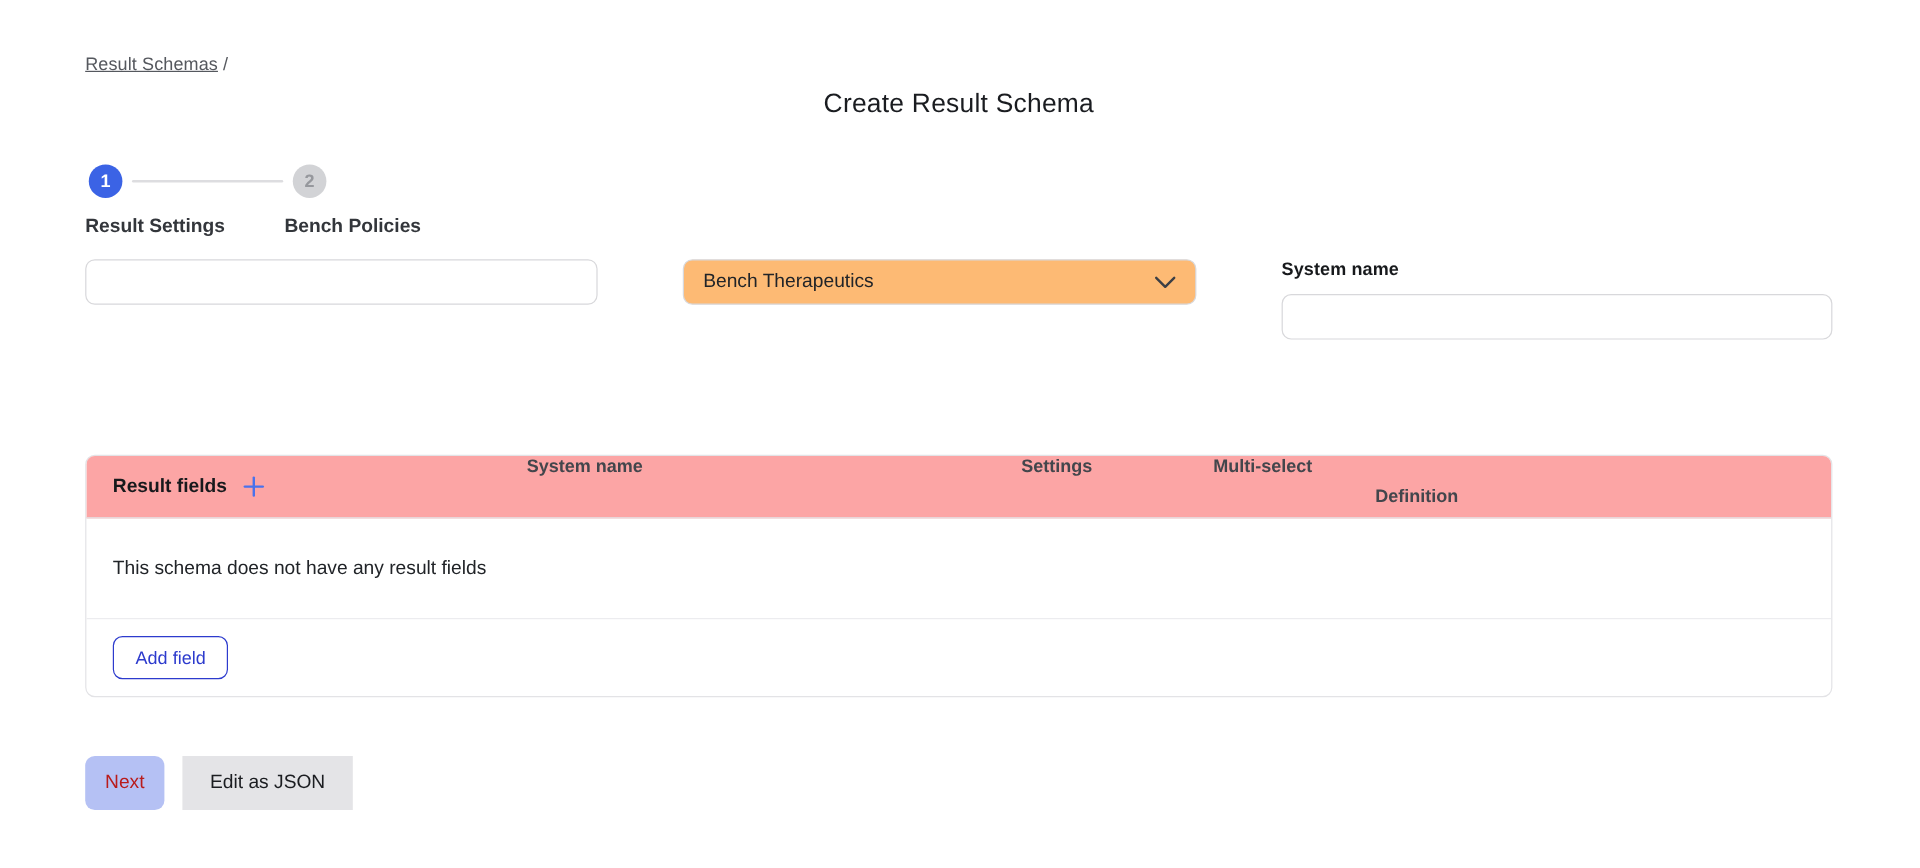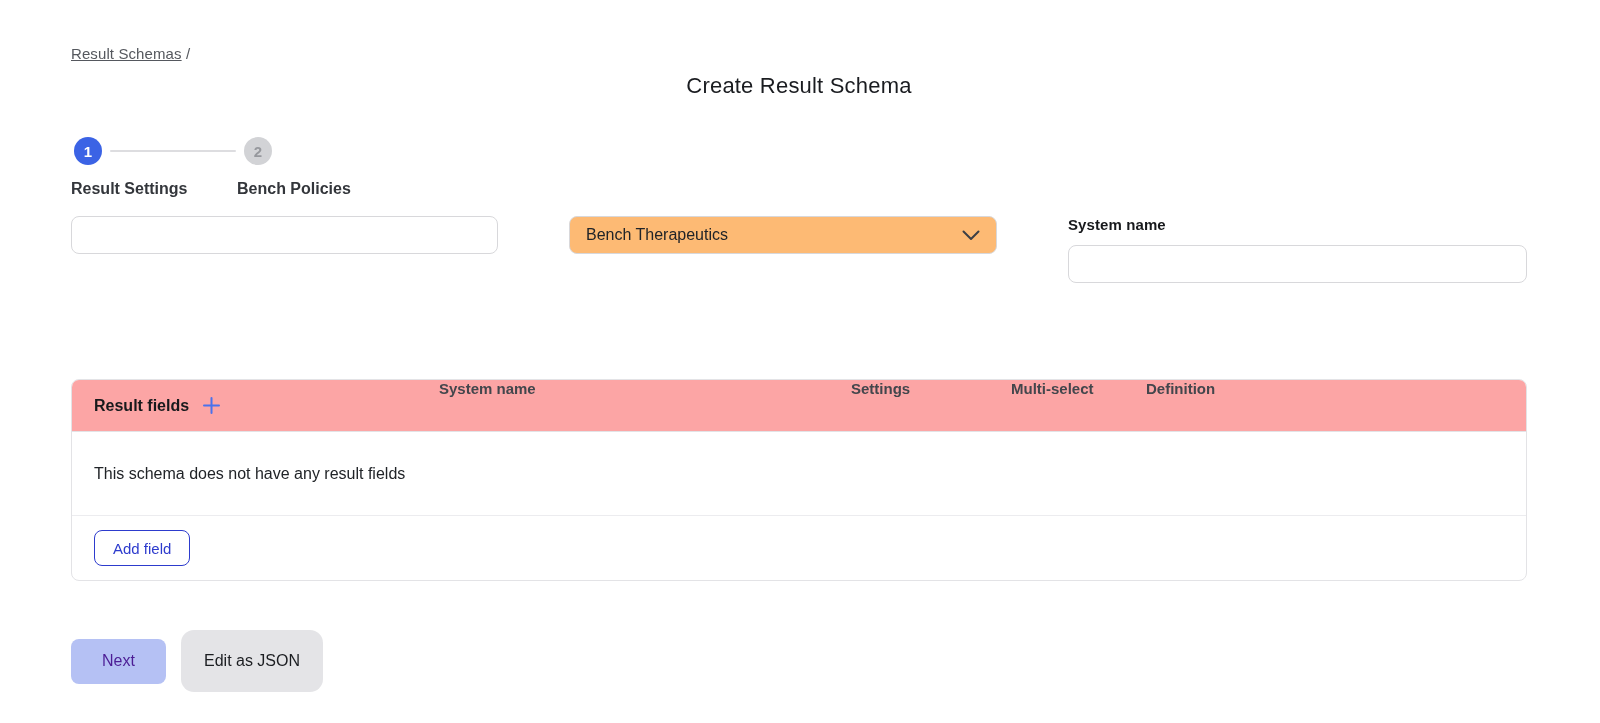--- a/index.html
+++ b/index.html
@@ -149,21 +149,21 @@
   }
   .plus-icon {
     margin-left: 13px;
     display: flex;
     align-items: center;
     cursor: pointer;
   }
   .th-system { width: 412px; }
   .th-required { width: 160px; }
   .th-multi { width: 135px; }
-  .th-definition { flex: 1 1 auto; }
+  .th-definition { flex: 1 1 auto; margin-top: 25px; }
 
   .table-empty-row {
     height: 83px;
     display: flex;
     align-items: center;
     padding-left: 22px;
     font-size: 16px;
     color: #212428;
     text-align: center;
   }
@@ -187,37 +187,37 @@
     cursor: pointer;
   }
 
   
   .footer-actions {
     margin-top: 49px;
     display: flex;
     align-items: center;
   }
   .next-btn {
-    width: 95px;
+    width: 66px;
     height: 45px;
     border: none;
     border-radius: 8px;
     background: #b5c1f4;
-    color: #4c1d95;
+    color: #b91c1c;
     font-family: "Liberation Sans", sans-serif;
     font-size: 16px;
     font-weight: 500;
     cursor: default;
   }
   .edit-json-btn {
-    height: 62px;
+    height: 45px;
     margin-left: 15px;
     padding: 0 23px;
     border: none;
-    border-radius: 13px;
+    border-radius: 0;
     background: #e4e4e7;
     color: #1b1d21;
     font-family: "Liberation Sans", sans-serif;
     font-size: 16px;
     font-weight: 400;
     cursor: pointer;
   }
 </style>
 </head>
 <body>

